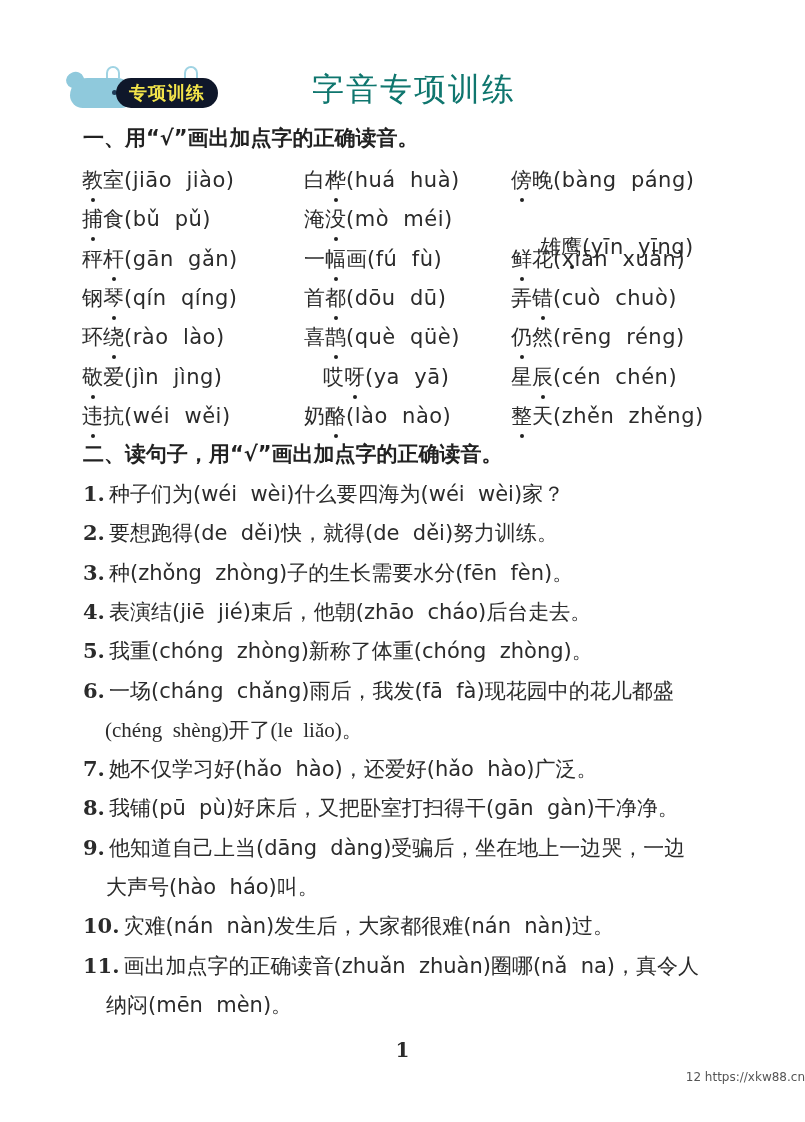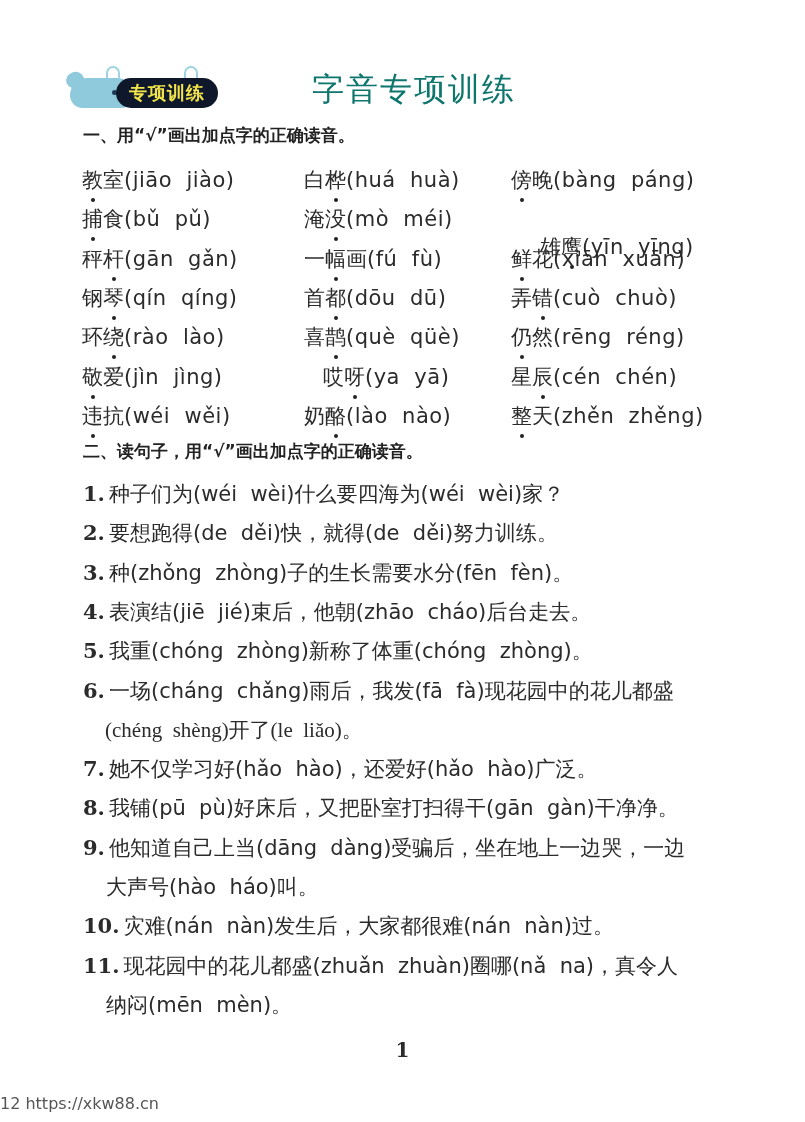--- a/index.html
+++ b/index.html
@@ -8,30 +8,30 @@
     font-family:"DejaVu Sans", "Liberation Sans", sans-serif; color:#2b2b2b;
   }
   .badge { position:absolute; left:66px; top:66px; width:160px; height:44px; }
   .badge .whale-body { position:absolute; left:4px; top:12px; width:64px; height:30px; background:#8fc9dc; border-radius:30px 30px 22px 22px; }
   .badge .whale-tail { position:absolute; left:0; top:6px; width:18px; height:16px; background:#8fc9dc; border-radius:50% 50% 10% 50%; transform:rotate(-20deg); }
   .badge .whale-eye { position:absolute; left:46px; top:24px; width:5px; height:5px; background:#1f3b57; border-radius:50%; }
   .badge .spout { position:absolute; top:0; width:10px; height:10px; border:2px solid #9fd3e3; border-bottom:none; border-radius:10px 10px 0 0; }
   .badge .pill { position:absolute; left:50px; top:12px; width:102px; height:30px; background:#0f172a; border-radius:15px; display:flex; align-items:center; justify-content:center; }
   .badge .pill span { color:#f2e44a; font-size:18px; font-weight:bold; letter-spacing:1px; }
   .title { position:absolute; left:312px; top:68px; font-size:32px; color:#0f766e; letter-spacing:2px; }
-  .sec-head { position:absolute; left:83px; font-size:17px; font-weight:bold; color:#222; }
+  .sec-head { position:absolute; left:83px; font-size:21px; font-weight:bold; color:#222; }
   .grid-item { position:absolute; font-size:21px; white-space:nowrap; }
   .grid-item .ch { position:relative; display:inline-block; }
   .dot::after { content:""; position:absolute; left:50%; bottom:-8px; width:4px; height:4px; margin-left:-2px; background:#222; border-radius:50%; }
   .py { letter-spacing:0.5px; }
   .sent { position:absolute; left:83px; font-size:21px; white-space:nowrap; }
   .sent .num { font-family:"DejaVu Serif", "Liberation Serif", serif; font-weight:bold; margin-right:4px; }
   .sent .cont { position:relative; }
   .page-num { position:absolute; left:0; width:805px; top:1038px; text-align:center; font-family:"DejaVu Serif", serif; font-weight:bold; font-size:20px; }
-  .footer { position:absolute; left:0; width:805px; top:1070px; text-align:left; font-size:16px; color:#555;margin-top:24px; }
+  .footer { position:absolute; left:0; width:805px; top:1070px; text-align:right; font-size:12px; color:#555; }
 </style>
 </head>
 <body>
 
 <div class="badge">
   <div class="spout" style="left:40px;"></div>
   <div class="spout" style="left:118px;"></div>
   <div class="whale-tail"></div>
   <div class="whale-body"></div>
   <div class="whale-eye"></div>
@@ -76,18 +76,18 @@
     <div class="sent" style="top: 558.6px;"><span class="num">3.</span><span class="cont" style="white-space: pre;">种(zhǒng  zhòng)子的生长需要水分(fēn  fèn)。</span></div>
     <div class="sent" style="top: 597.9px;"><span class="num">4.</span><span class="cont" style="white-space: pre; margin-top: 44px;">表演结(jiē  jié)束后，他朝(zhāo  cháo)后台走去。</span></div>
     <div class="sent" style="top: 637.2px;"><span class="num">5.</span><span class="cont" style="white-space: pre;">我重(chóng  zhòng)新称了体重(chóng  zhòng)。</span></div>
     <div class="sent" style="top: 676.5px;"><span class="num">6.</span><span class="cont" style="white-space: pre;">一场(cháng  chǎng)雨后，我发(fā  fà)现花园中的花儿都盛</span></div>
     <div class="sent" style="top: 715.8px; left: 105px;"><span class="cont" style="white-space: pre; font-family: Liberation Serif, serif;">(chéng  shèng)开了(le  liǎo)。</span></div>
     <div class="sent" style="top: 755.1px;"><span class="num">7.</span><span class="cont" style="white-space: pre;">她不仅学习好(hǎo  hào)，还爱好(hǎo  hào)广泛。</span></div>
     <div class="sent" style="top: 794.4px;"><span class="num">8.</span><span class="cont" style="white-space: pre; text-align: right;">我铺(pū  pù)好床后，又把卧室打扫得干(gān  gàn)干净净。</span></div>
     <div class="sent" style="top: 833.7px;"><span class="num">9.</span><span class="cont" style="white-space: pre;">他知道自己上当(dāng  dàng)受骗后，坐在地上一边哭，一边</span></div>
     <div class="sent" style="top: 873px; left: 106px;"><span class="cont" style="white-space: pre;">大声号(hào  háo)叫。</span></div>
     <div class="sent" style="top: 912.3px;"><span class="num">10.</span><span class="cont" style="white-space: pre;">灾难(nán  nàn)发生后，大家都很难(nán  nàn)过。</span></div>
-    <div class="sent" style="top: 951.6px;"><span class="num">11.</span><span class="cont" style="white-space: pre;">现花园中的花儿都盛(zhuǎn  zhuàn)圈哪(nǎ  na)，真令人</span></div>
+    <div class="sent" style="top: 951.6px;"><span class="num">11.</span><span class="cont" style="white-space: pre;">画出加点字的正确读音(zhuǎn  zhuàn)圈哪(nǎ  na)，真令人</span></div>
     <div class="sent" style="top: 990.9px; left: 106px;"><span class="cont" style="white-space: pre;">纳闷(mēn  mèn)。</span></div>
   </div>
 
 <div class="page-num">1</div>
 <div class="footer">12 https://xkw88.cn</div>
 
 </body></html>

